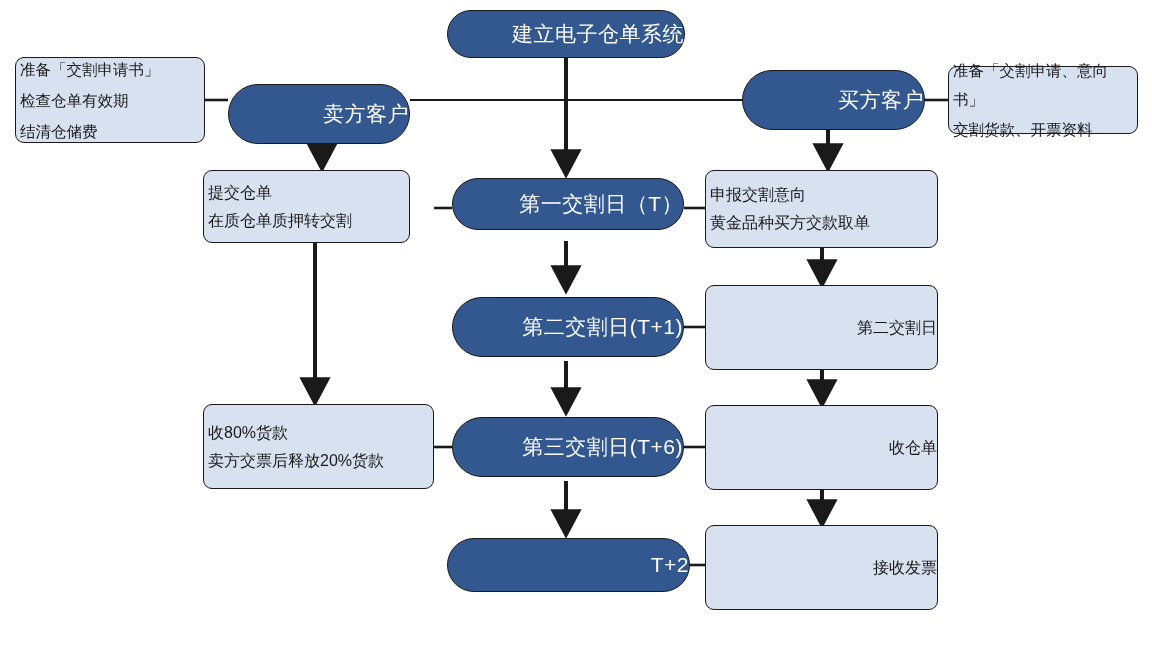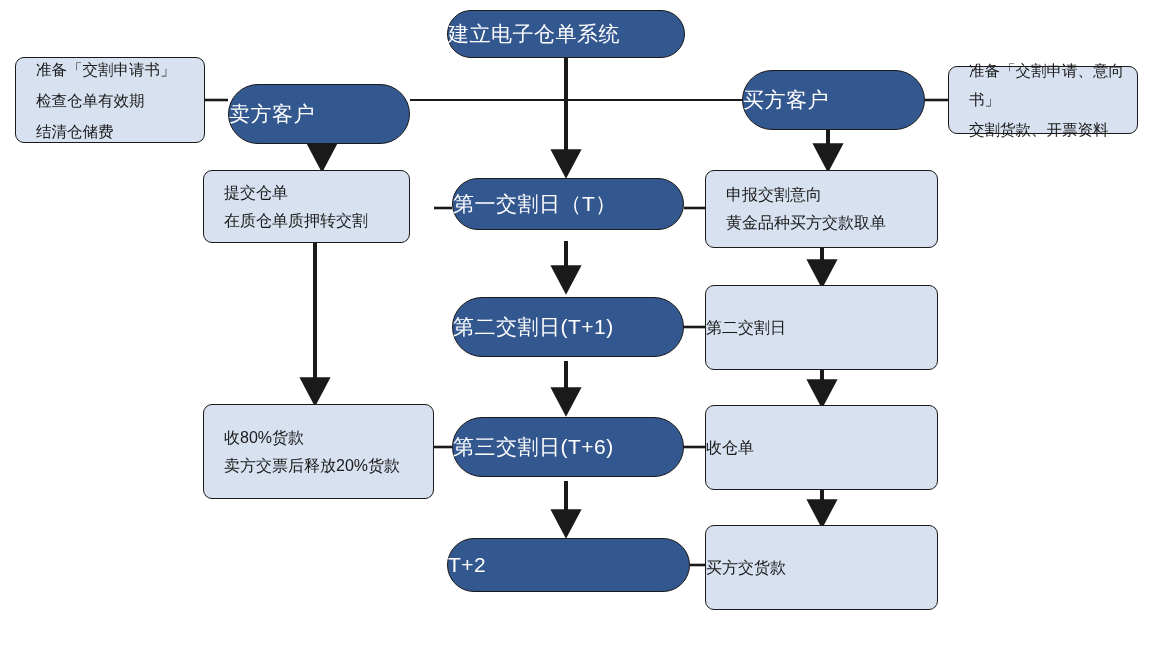--- a/index.html
+++ b/index.html
@@ -27,42 +27,42 @@
     width: 1152px;
     height: 650px;
     pointer-events: none;
   }
   .node {
     position: absolute;
     box-sizing: border-box;
     display: flex;
     align-items: center;
     justify-content: center;
-    text-align: left;
+    text-align: right;
     border: 1.6px solid #1a1a1a;
     white-space: pre-line;
   }
   .node.pill {
     background: #33578f;
     color: #ffffff;
     border-radius: 999px;
     font-size: 21px;
     letter-spacing: 0.5px;
   }
   .node.box {
     background: #d8e1f0;
     color: #1a1a1a;
     border-radius: 9px;
     font-size: 16px;
     line-height: 1.75;
   }
   .node.box.left-align {
     justify-content: flex-start;
     text-align: left;
-    padding-left: 20px;
+    padding-left: 4px;
   }
   .node.box.note-left {
     font-size: 15.5px;
     line-height: 2.0;
   }
   .node.box.note-right {
     font-size: 15.5px;
     line-height: 1.9;
   }
   .node-label {
@@ -167,26 +167,26 @@
 
   <div class="node box left-align" style="left:705px; top:170px; width:233px; height:78px;">
     <span class="node-label">申报交割意向
 黄金品种买方交款取单</span>
   </div>
 
   <div class="node box" style="left:705px; top:285px; width:233px; height:85px;">
     <span class="node-label">第二交割日</span>
   </div>
 
-  <div class="node box left-align" style="left:203px; top:404px; width:231px; height:95px;">
+  <div class="node box left-align" style="left:203px; top:404px; width:231px; height:85px;">
     <span class="node-label">收80%货款
 卖方交票后释放20%货款</span>
   </div>
 
   <div class="node box" style="left:705px; top:405px; width:233px; height:85px;">
     <span class="node-label">收仓单</span>
   </div>
 
   <div class="node box" style="left:705px; top:525px; width:233px; height:85px;">
-    <span class="node-label">买方交货款</span>
+    <span class="node-label">接收发票</span>
   </div>
 
 </div>
 
 </body></html>

